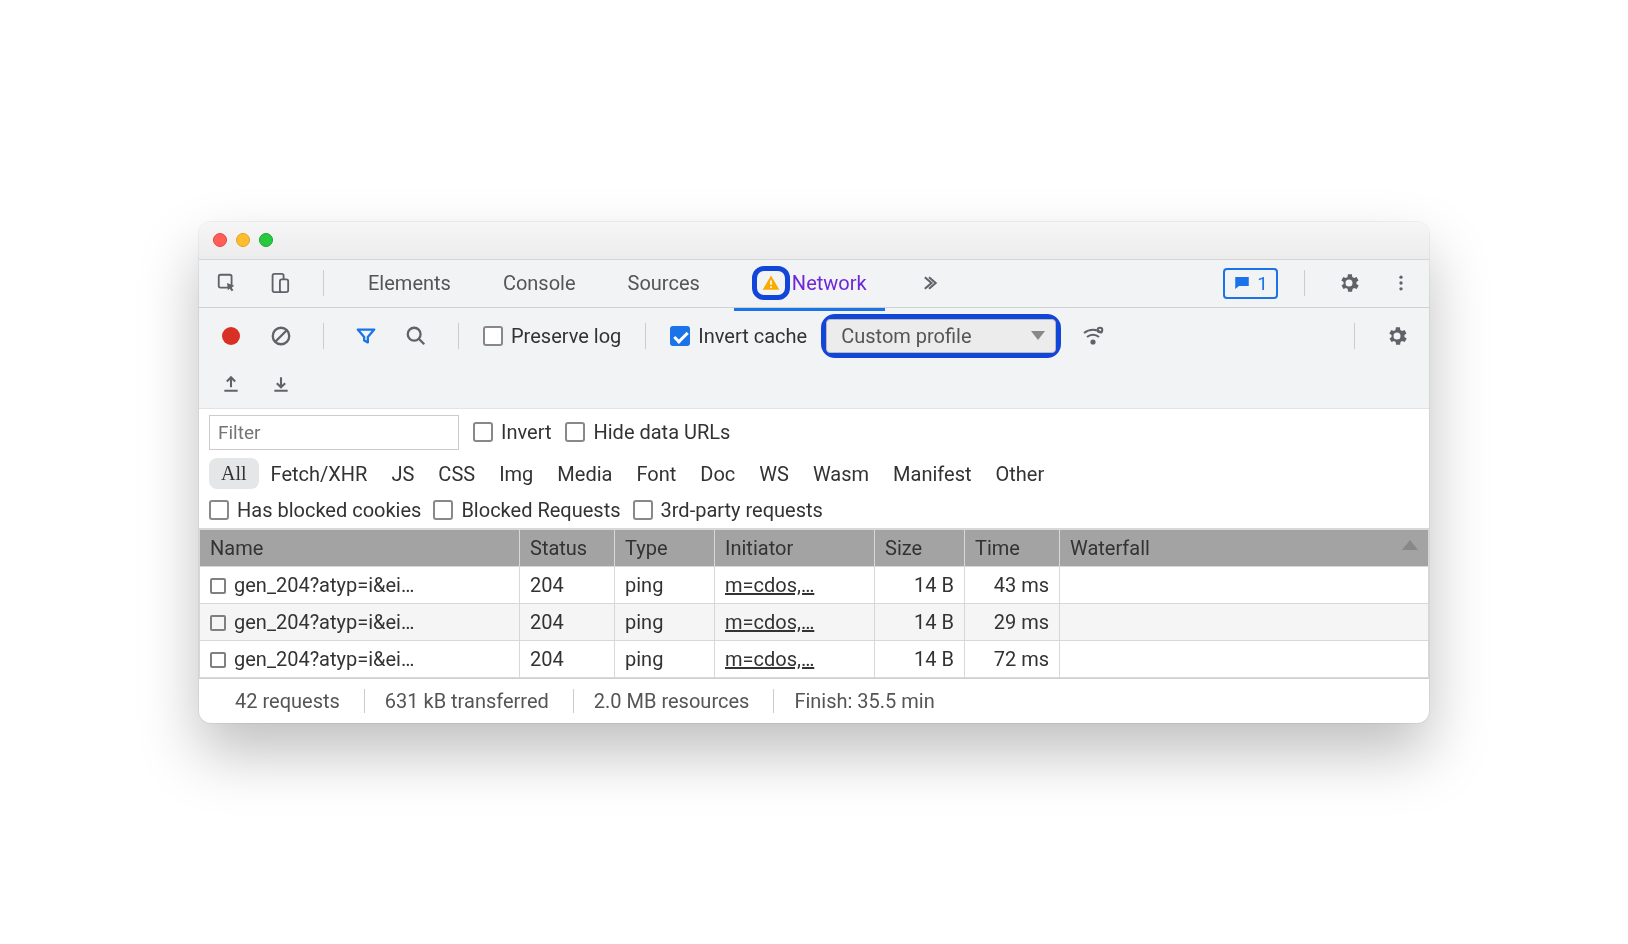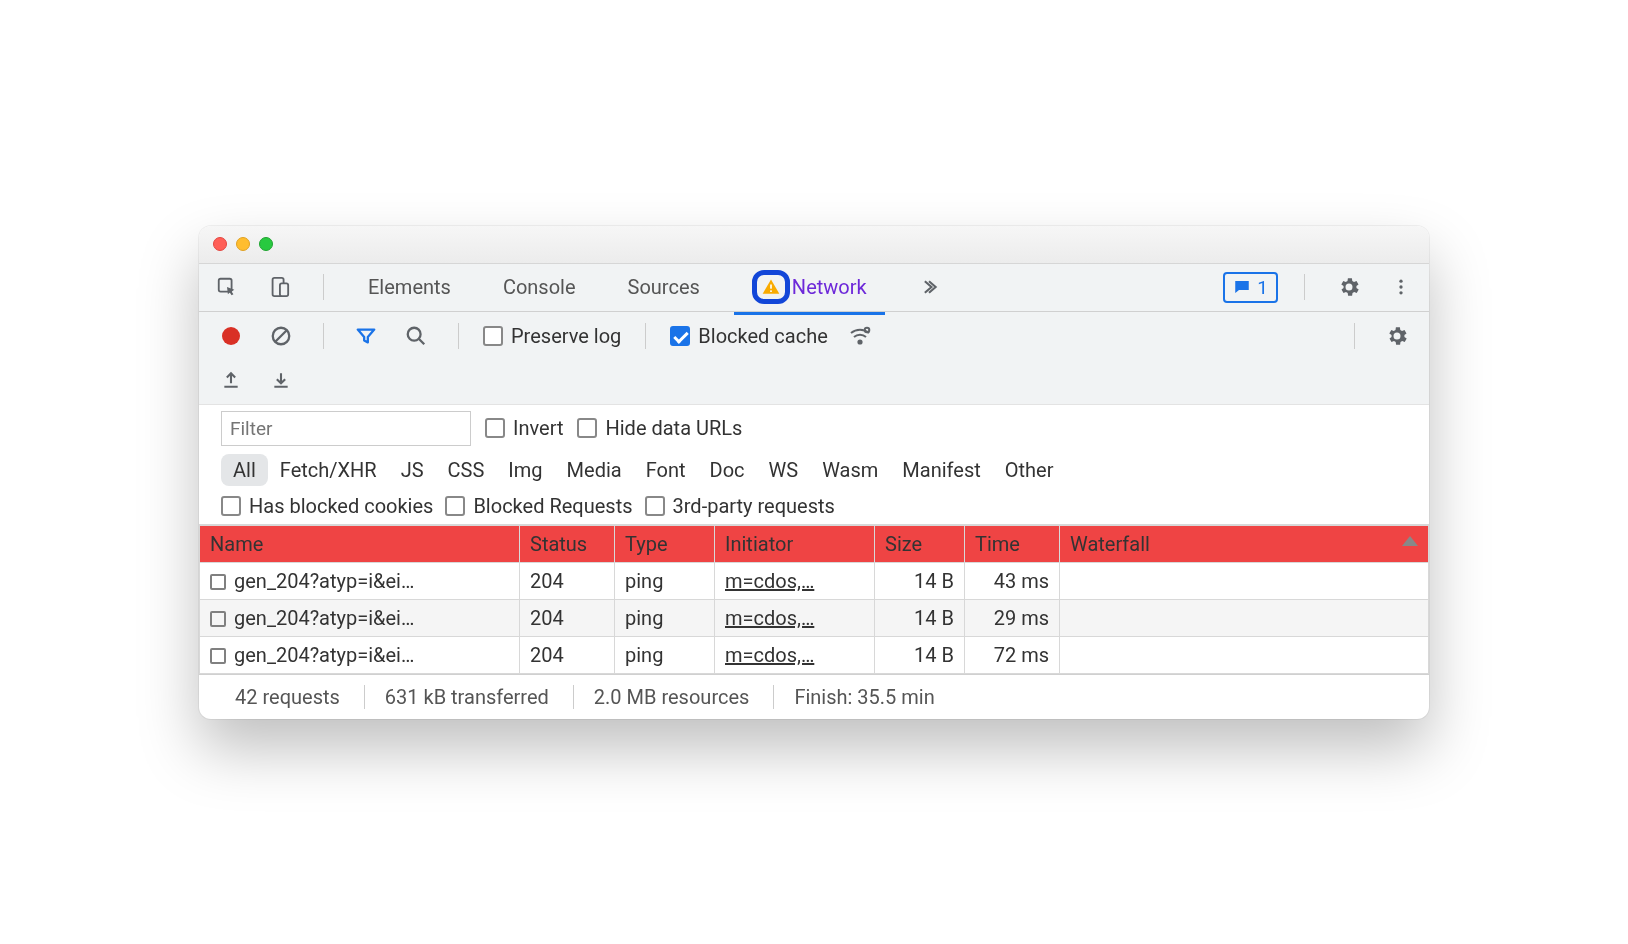--- a/index.html
+++ b/index.html
@@ -79,31 +79,31 @@
 .cb.checked{background:#1a73e8;border-color:#1a73e8;}
 .cb.checked::after{content:"";position:absolute;left:5px;top:1px;width:5px;height:11px;border:solid #fff;border-width:0 3px 3px 0;transform:rotate(45deg);}
 
 .select-wrap{display:flex;align-items:center;gap:10px;background:#ececec;border:1px solid #bbb;border-radius:4px;padding:4px 10px 4px 14px;font-size:20px;color:#555;min-width:230px;justify-content:space-between;}
 .triangle-down{width:0;height:0;border-left:7px solid transparent;border-right:7px solid transparent;border-top:9px solid #888;}
 
 .highlight-ring{border:5px solid #1246d8;border-radius:14px;padding:0;}
 .tab-warn-ring{border:5px solid #1246d8;border-radius:12px;padding:2px 4px;display:flex;margin-right:-4px;}
 
 
-.filterbar{border-bottom:1px solid #d8d8d8;padding:6px 22px;display:flex;flex-direction:column;gap:8px;background:#fff;}
+.filterbar{border-bottom:1px solid #d8d8d8;padding:6px 10px;display:flex;flex-direction:column;gap:8px;background:#fff;}
 .filterbar input{border:1px solid #ccc;padding:5px 8px;font-size:19px;width:250px;font-family:inherit;}
 .filter-chips{display:flex;flex-wrap:wrap;gap:0;align-items:center;font-size:20px;color:#333;}
 .chip{padding:4px 12px;border-radius:8px;cursor:pointer;}
-.chip.active{background:#e4e6e8;}
+.chip.active{background:#e4e6e8;font-family:Liberation Serif, serif;}
 .filterrow2{display:flex;gap:12px;align-items:center;font-size:20px;color:#333;}
 
 
 .table{width:100%;border-collapse:collapse;font-size:20px;color:#333;}
 .table th,.table td{text-align:left;padding:6px 10px;border:1px solid #d8d8d8;white-space:nowrap;overflow:hidden;text-overflow:ellipsis;}
-.table th{background:#ef4444;font-weight:400;position:relative;margin-top:24px;}
+.table th{background:#a3a3a3;font-weight:400;position:relative;margin-top:24px;}
 .col-name{width:320px;}
 .col-status{width:95px;}
 .col-type{width:100px;}
 .col-init{width:160px;}
 .col-size{width:90px;text-align:right;}
 .col-time{width:95px;text-align:right;}
 .table td.size, .table td.time{text-align:right;}
 .table tr.odd{background:#f5f5f5;}
 .row-ico{display:inline-block;width:16px;height:16px;border:2px solid #808080;border-radius:2px;margin-right:8px;vertical-align:-2px;}
 .initiator{text-decoration:underline;}
@@ -208,22 +208,28 @@
           </svg>
       </div>
       <div class="tool-sep"></div>
       <label class="cb-label">
         <span class="cb"></span>
         <span>Preserve log</span>
       </label>
       <div class="tool-sep"></div>
       <label class="cb-label">
         <span class="cb checked"></span>
-        <span>Blocked cache</span>
-      </label>
+        <span>Invert cache</span>
+      </label>
+      <div class="highlight-ring">
+        <div class="select-wrap">
+          <span>Custom profile</span>
+          <span class="triangle-down"></span>
+        </div>
+      </div>
       <div class="icon-btn">
         <svg width="24" height="24" viewBox="0 0 24 24" fill="none" stroke="#5f6368" stroke-width="2">
             <path d="M3 9a14 14 0 0118 0"></path>
             <path d="M6 13a9 9 0 0112 0"></path>
             <circle cx="12" cy="18" r="1.6" fill="#5f6368"></circle>
             <circle cx="19" cy="6" r="2.3" fill="none"></circle>
             <path d="M19 3v1M19 8v1M16 6h1M21 6h1"></path>
           </svg>
       </div>
       <div class="spacer"></div>

